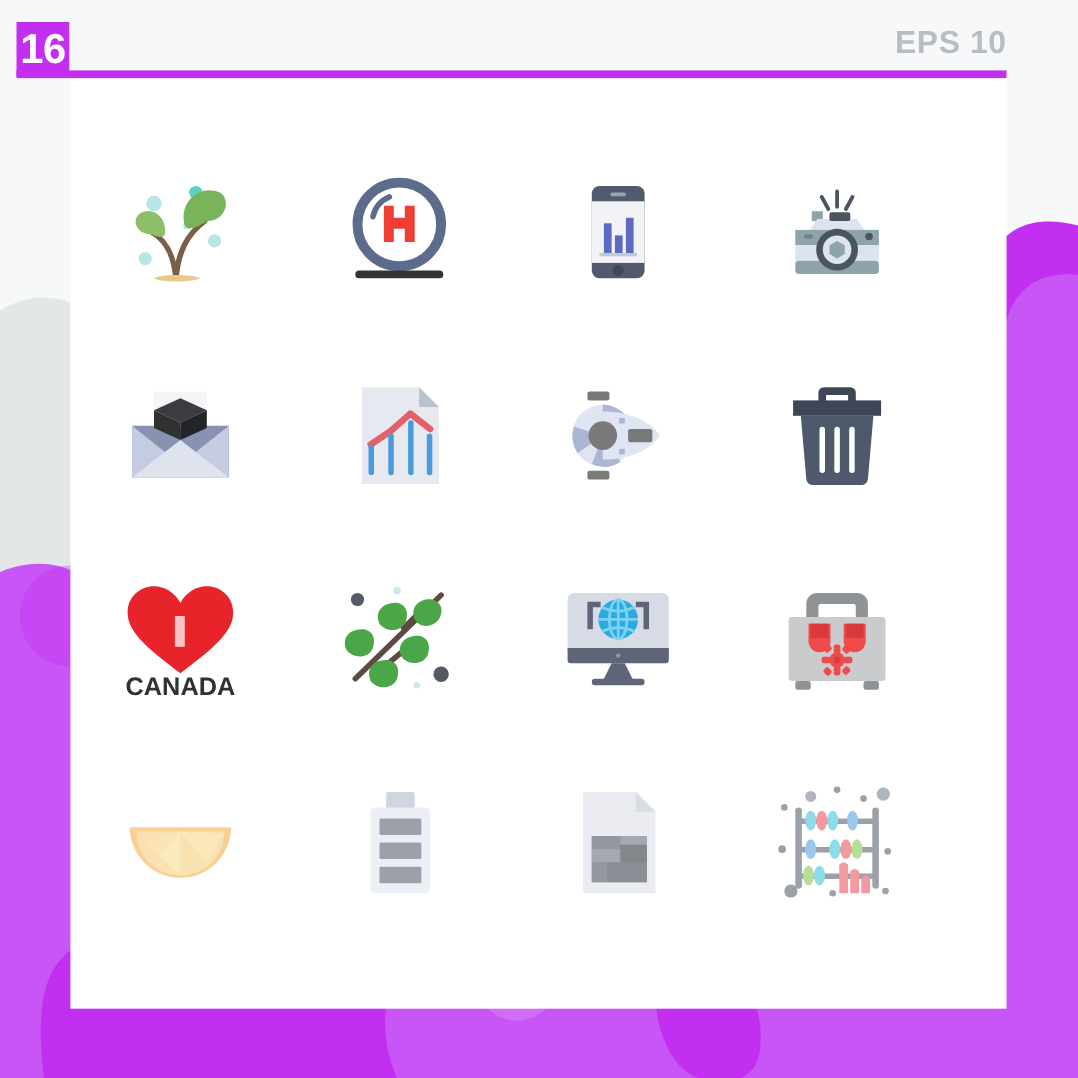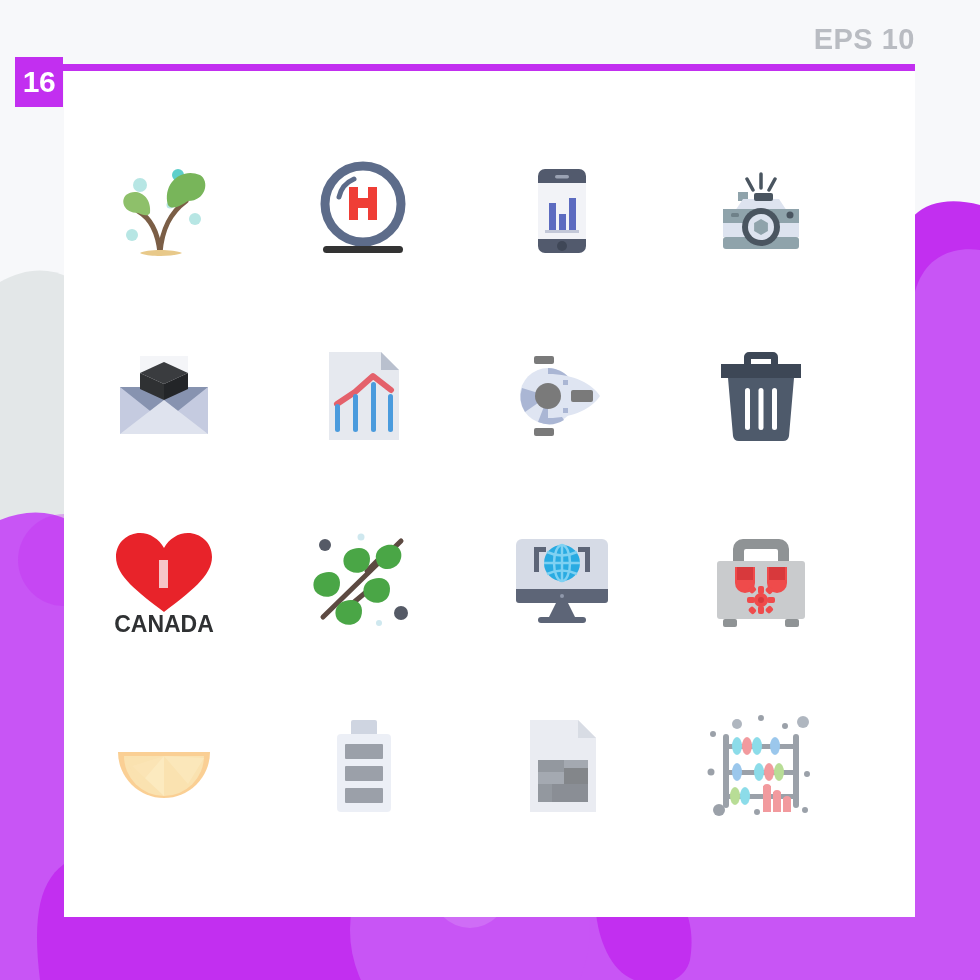--- a/index.html
+++ b/index.html
@@ -8,23 +8,22 @@
     background:#f7f8fa;
     font-family:"Liberation Sans", sans-serif;
   }
   
   #bg{position:absolute;inset:0;width:980px;height:980px;}
   
   .header{position:absolute;left:0;top:0;width:980px;height:72px;z-index:5;}
   .badge{
     position:absolute;left:15px;top:20px;width:48px;height:50px;
     background:#c22ff0;color:#ffffff;
-    font-size:30px;font-weight:bold;line-height:50px;text-align:center;
+    font-size:38px;font-weight:bold;line-height:50px;text-align:center;
     letter-spacing:-0.5px;
-    margin-top:37px;
   }
   .title{
     position:absolute;left:80px;top:22px;
     font-size:30px;font-weight:bold;color:#111111;
     letter-spacing:0.5px;
   }
   .eps{
     position:absolute;right:65px;top:23px;
     font-size:29px;font-weight:bold;color:#b9bcc2;
     letter-spacing:0.5px;

